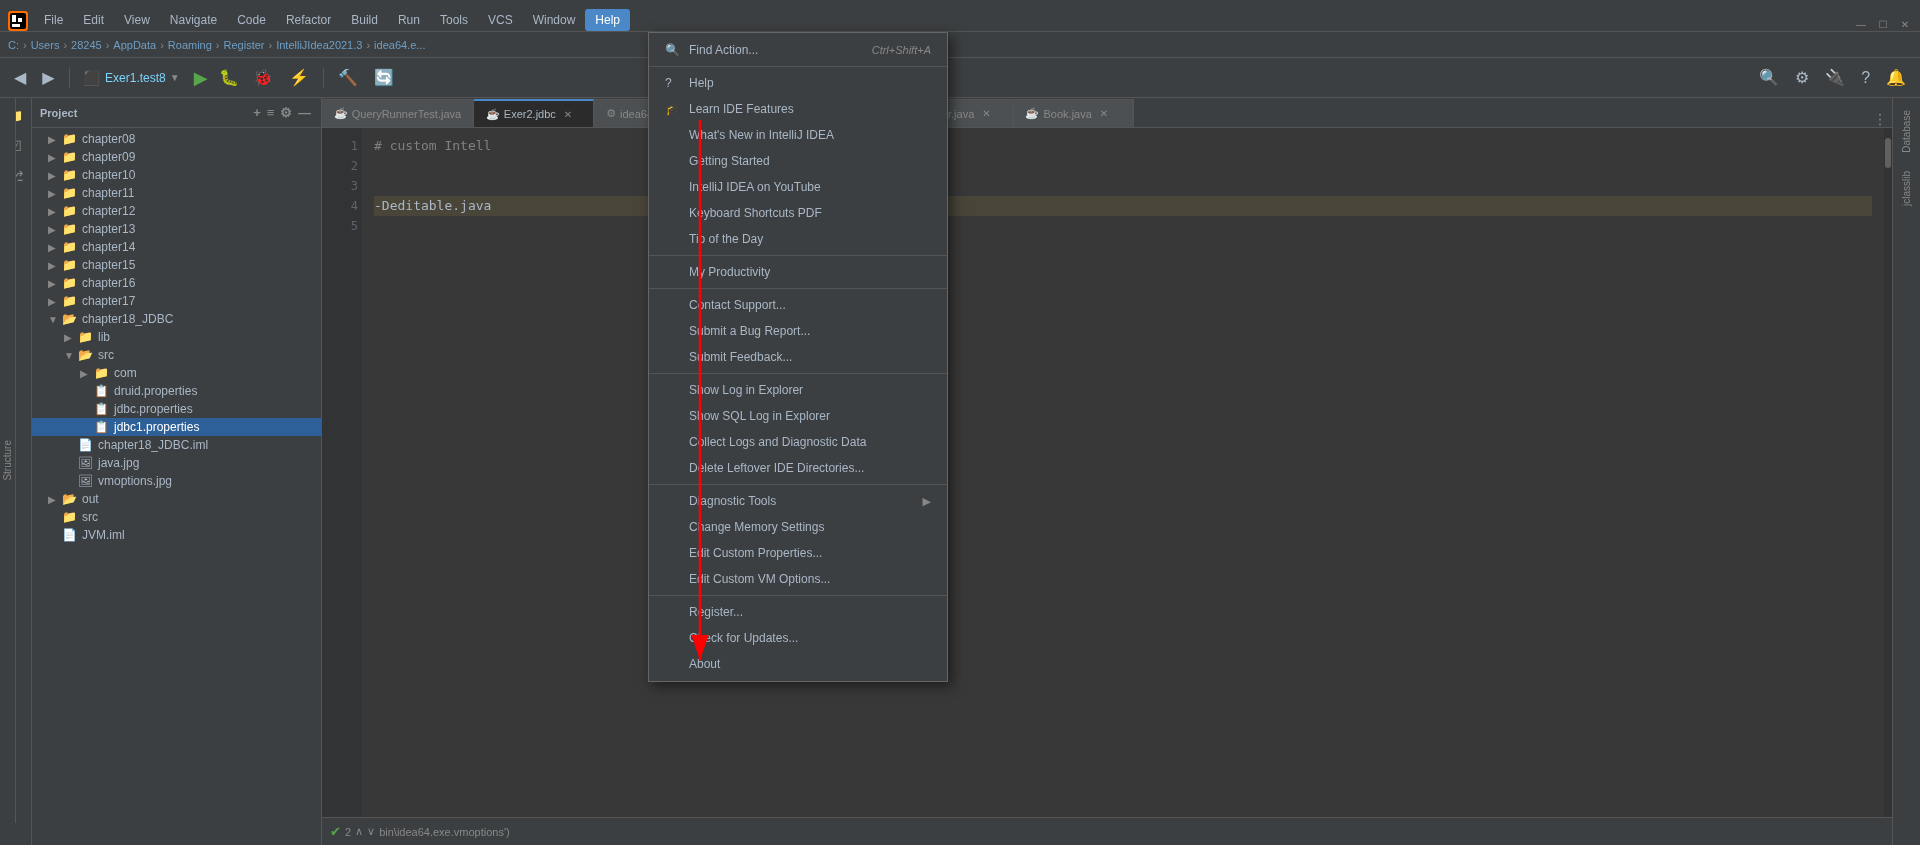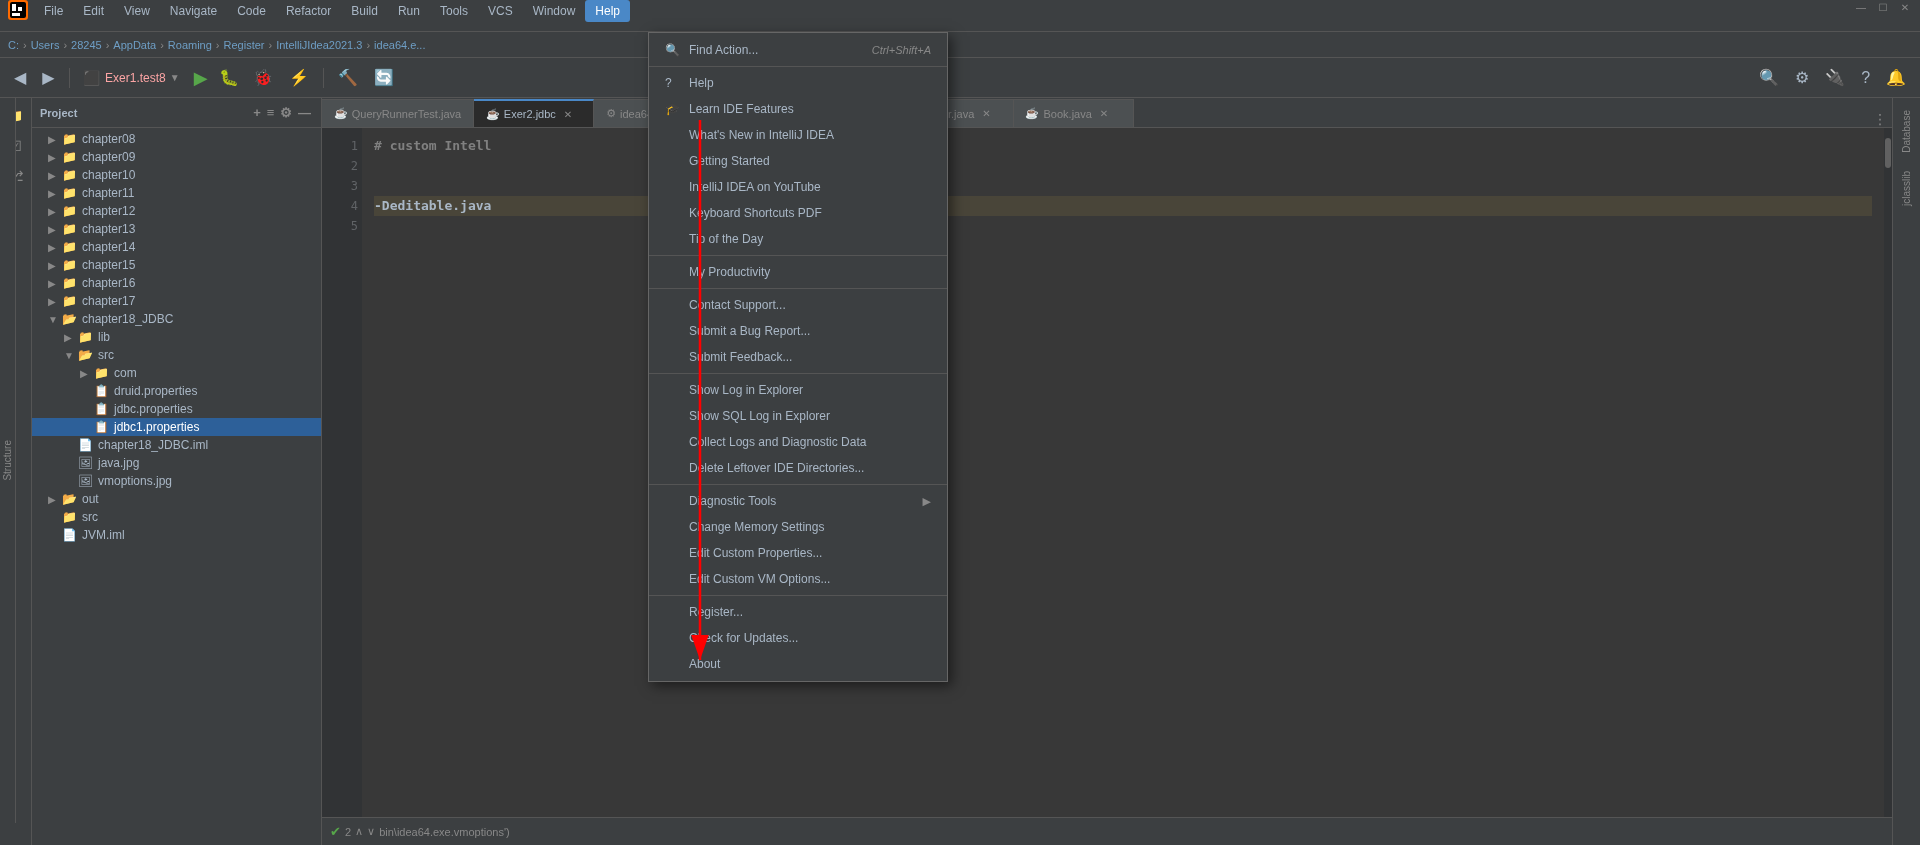--- a/index.html
+++ b/index.html
@@ -12,21 +12,21 @@
       height: 845px;
       overflow: hidden;
       position: relative;
     }
 
     
     .title-bar {
       height: 32px;
       background: #3c3f41;
       display: flex;
-      align-items: flex-start;
+      align-items: flex-end;
       padding: 0 8px;
       border-bottom: 1px solid #555;
       position: relative;
     }
     .title-bar-logo {
       width: 20px;
       height: 20px;
       margin-right: 6px;
       background: #ff6b00;
       border-radius: 3px;
@@ -291,21 +291,21 @@
     }
     .code-area {
       flex: 1;
       padding: 8px 12px;
       font-family: 'Consolas', monospace;
       font-size: 13px;
       line-height: 20px;
       color: #a9b7c6;
       background: #fefefe10;
     }
-    .code-line { line-height: 20px; font-weight: bold; }
+    .code-line { line-height: 20px; }
     .code-comment { color: #808080; }
     .code-highlight { background: #494539; }
 
     
     .notification-bar {
       height: 28px;
       background: #3c3f41;
       border-top: 1px solid #555;
       display: flex;
       align-items: center;
@@ -464,21 +464,21 @@
   <span class="breadcrumb-sep">›</span>
   <span>idea64.e...</span>
 </div>
 
 <div class="toolbar">
   <div class="toolbar-btn" title="Back">◀</div>
   <div class="toolbar-btn" title="Forward">▶</div>
   <div class="toolbar-separator"></div>
   <div class="toolbar-btn">
     <span style="color:#4a88c7;font-size:14px;">⬛</span>
-    <span style="font-size:12px;color:#fca5a5;margin:16px 4px;">Exer1.test8</span>
+    <span style="font-size:12px;color:#7dd3fc;margin:16px 4px;">Exer1.test8</span>
     <span style="font-size:10px;color:#888">▼</span>
   </div>
   <div class="toolbar-btn run-btn" title="Run">▶</div>
   <div class="toolbar-btn debug-btn" title="Debug">🐛</div>
   <div class="toolbar-btn" title="Run with Coverage">🐞</div>
   <div class="toolbar-btn">⚡</div>
   <div class="toolbar-separator"></div>
   <div class="toolbar-btn">🔨</div>
   <div class="toolbar-btn">🔄</div>
   <div class="toolbar-right">

